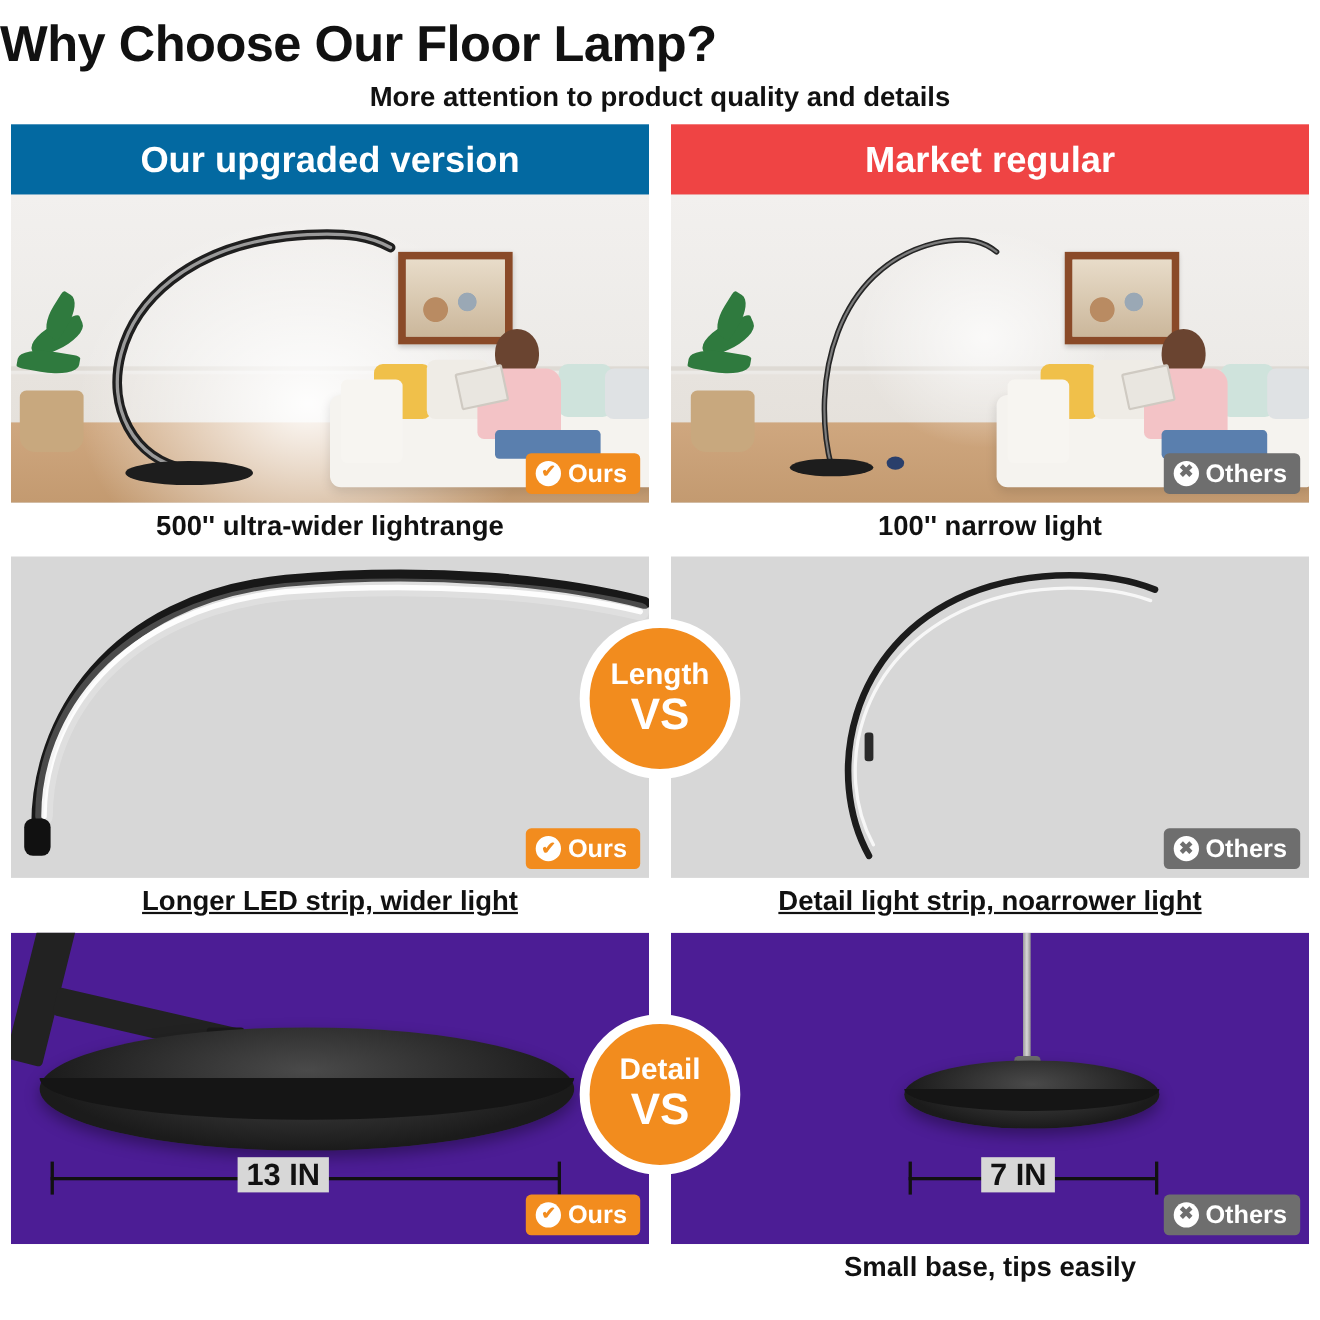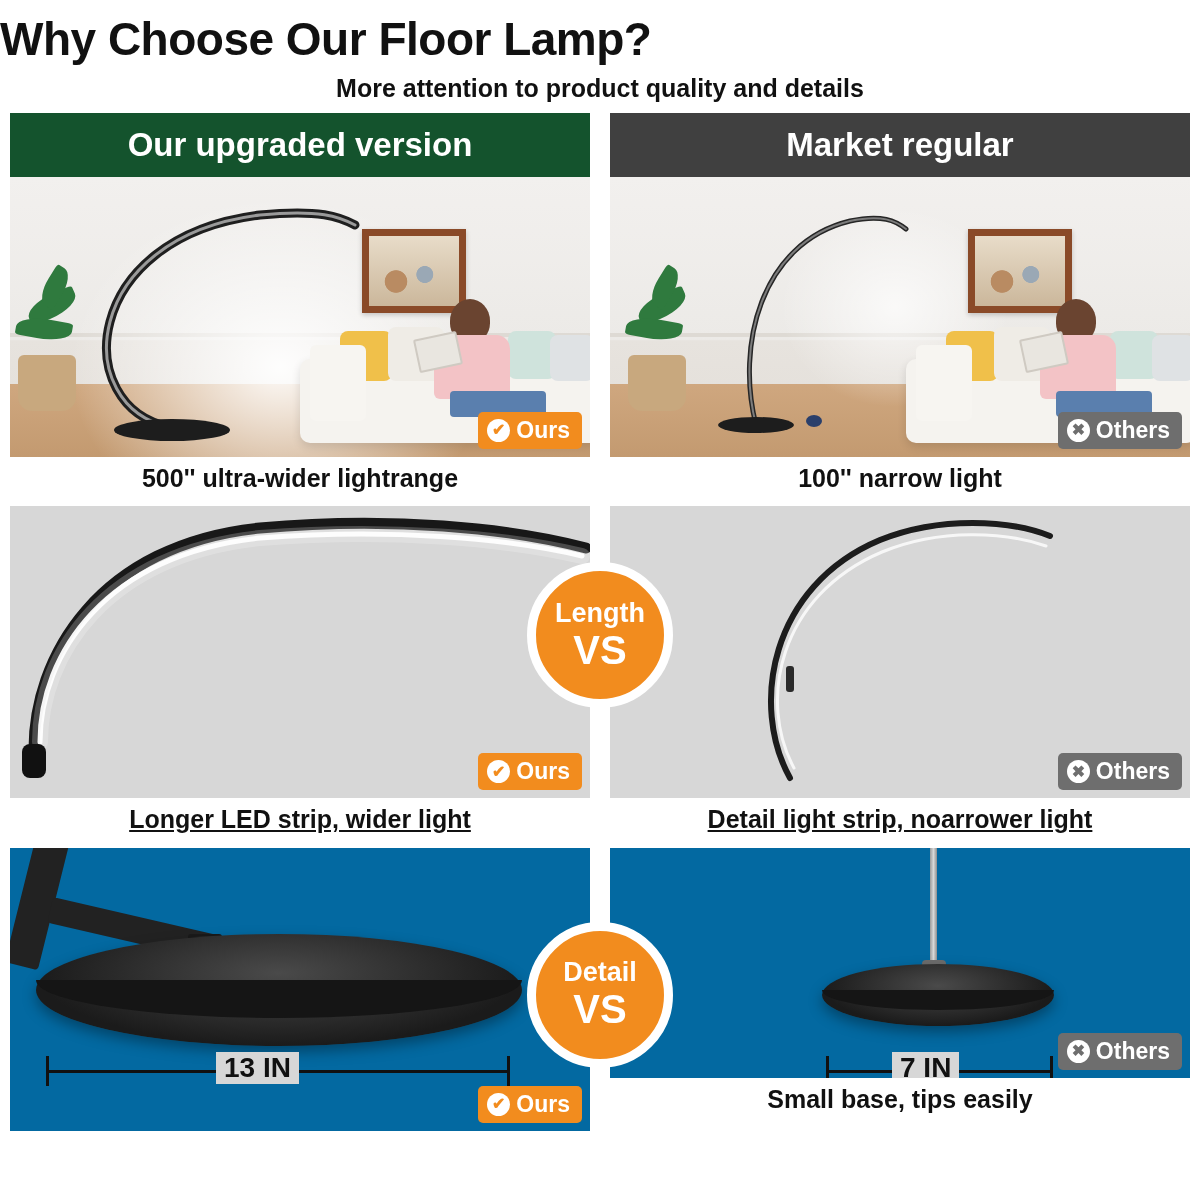--- a/index.html
+++ b/index.html
@@ -52,22 +52,22 @@
   }
   .banner {
     height: 64px;
     display: flex;
     align-items: center;
     justify-content: center;
     font-size: 33px;
     font-weight: bold;
     color: #ffffff;
   }
-  .banner.ours { background: #14532d; }
-  .banner.market { background: #404040; }
+  .banner.ours { background: #0369a1; }
+  .banner.market { background: #ef4444; }
 
   .photo {
     position: relative;
     height: 280px;
     overflow: hidden;
     background: #d9d9d9;
   }
   .caption {
     text-align: center;
     font-size: 25px;
@@ -187,21 +187,21 @@
   }
   .glow {
     position: absolute;
     border-radius: 50%;
     background: radial-gradient(closest-side, rgba(255,255,255,.95), rgba(255,255,255,0));
     pointer-events: none;
   }
 
   
   .gray-scene { position: absolute; inset: 0; background: #d7d7d7; }
-  .base-scene { position: absolute; inset: 0; background: #0369a1; }
+  .base-scene { position: absolute; inset: 0; background: #4c1d95; }
 
   .dim-line { position: absolute; background: #111; height: 3px; }
   .dim-cap { position: absolute; background: #111; width: 3px; }
   .dim-text {
     position: absolute;
     font-size: 28px;
     font-weight: bold;
     color: #111;
     background: #d7d7d7;
     padding: 0 8px;
@@ -393,21 +393,21 @@
             <div class="dim-text" style="left:206px;top:204px;">13 IN</div>
           </div>
           <div class="badge ours">
             <span class="sym">✔</span>
             <span>Ours</span>
           </div>
         </div>
       </div>
 
       <div class="col">
-        <div class="photo" style="height:230px;">
+        <div class="photo" style="height:283px;">
           <div class="base-scene">
             <div class="rod" style="left:320px;top:0px;width:7px;height:120px;"></div>
             <div class="nub" style="left:312px;top:112px;width:24px;height:22px;border-radius:4px;background:#6d6d6d;"></div>
             <div class="disc" style="left:212px;top:116px;width:232px;height:62px;"></div>
             <div class="disc-side" style="left:212px;top:142px;width:232px;height:20px;"></div>
 
             <div class="dim-line" style="left:216px;top:222px;width:226px;"></div>
             <div class="dim-cap" style="left:216px;top:208px;height:30px;"></div>
             <div class="dim-cap" style="left:440px;top:208px;height:30px;"></div>
             <div class="dim-text" style="left:282px;top:204px;">7 IN</div>

